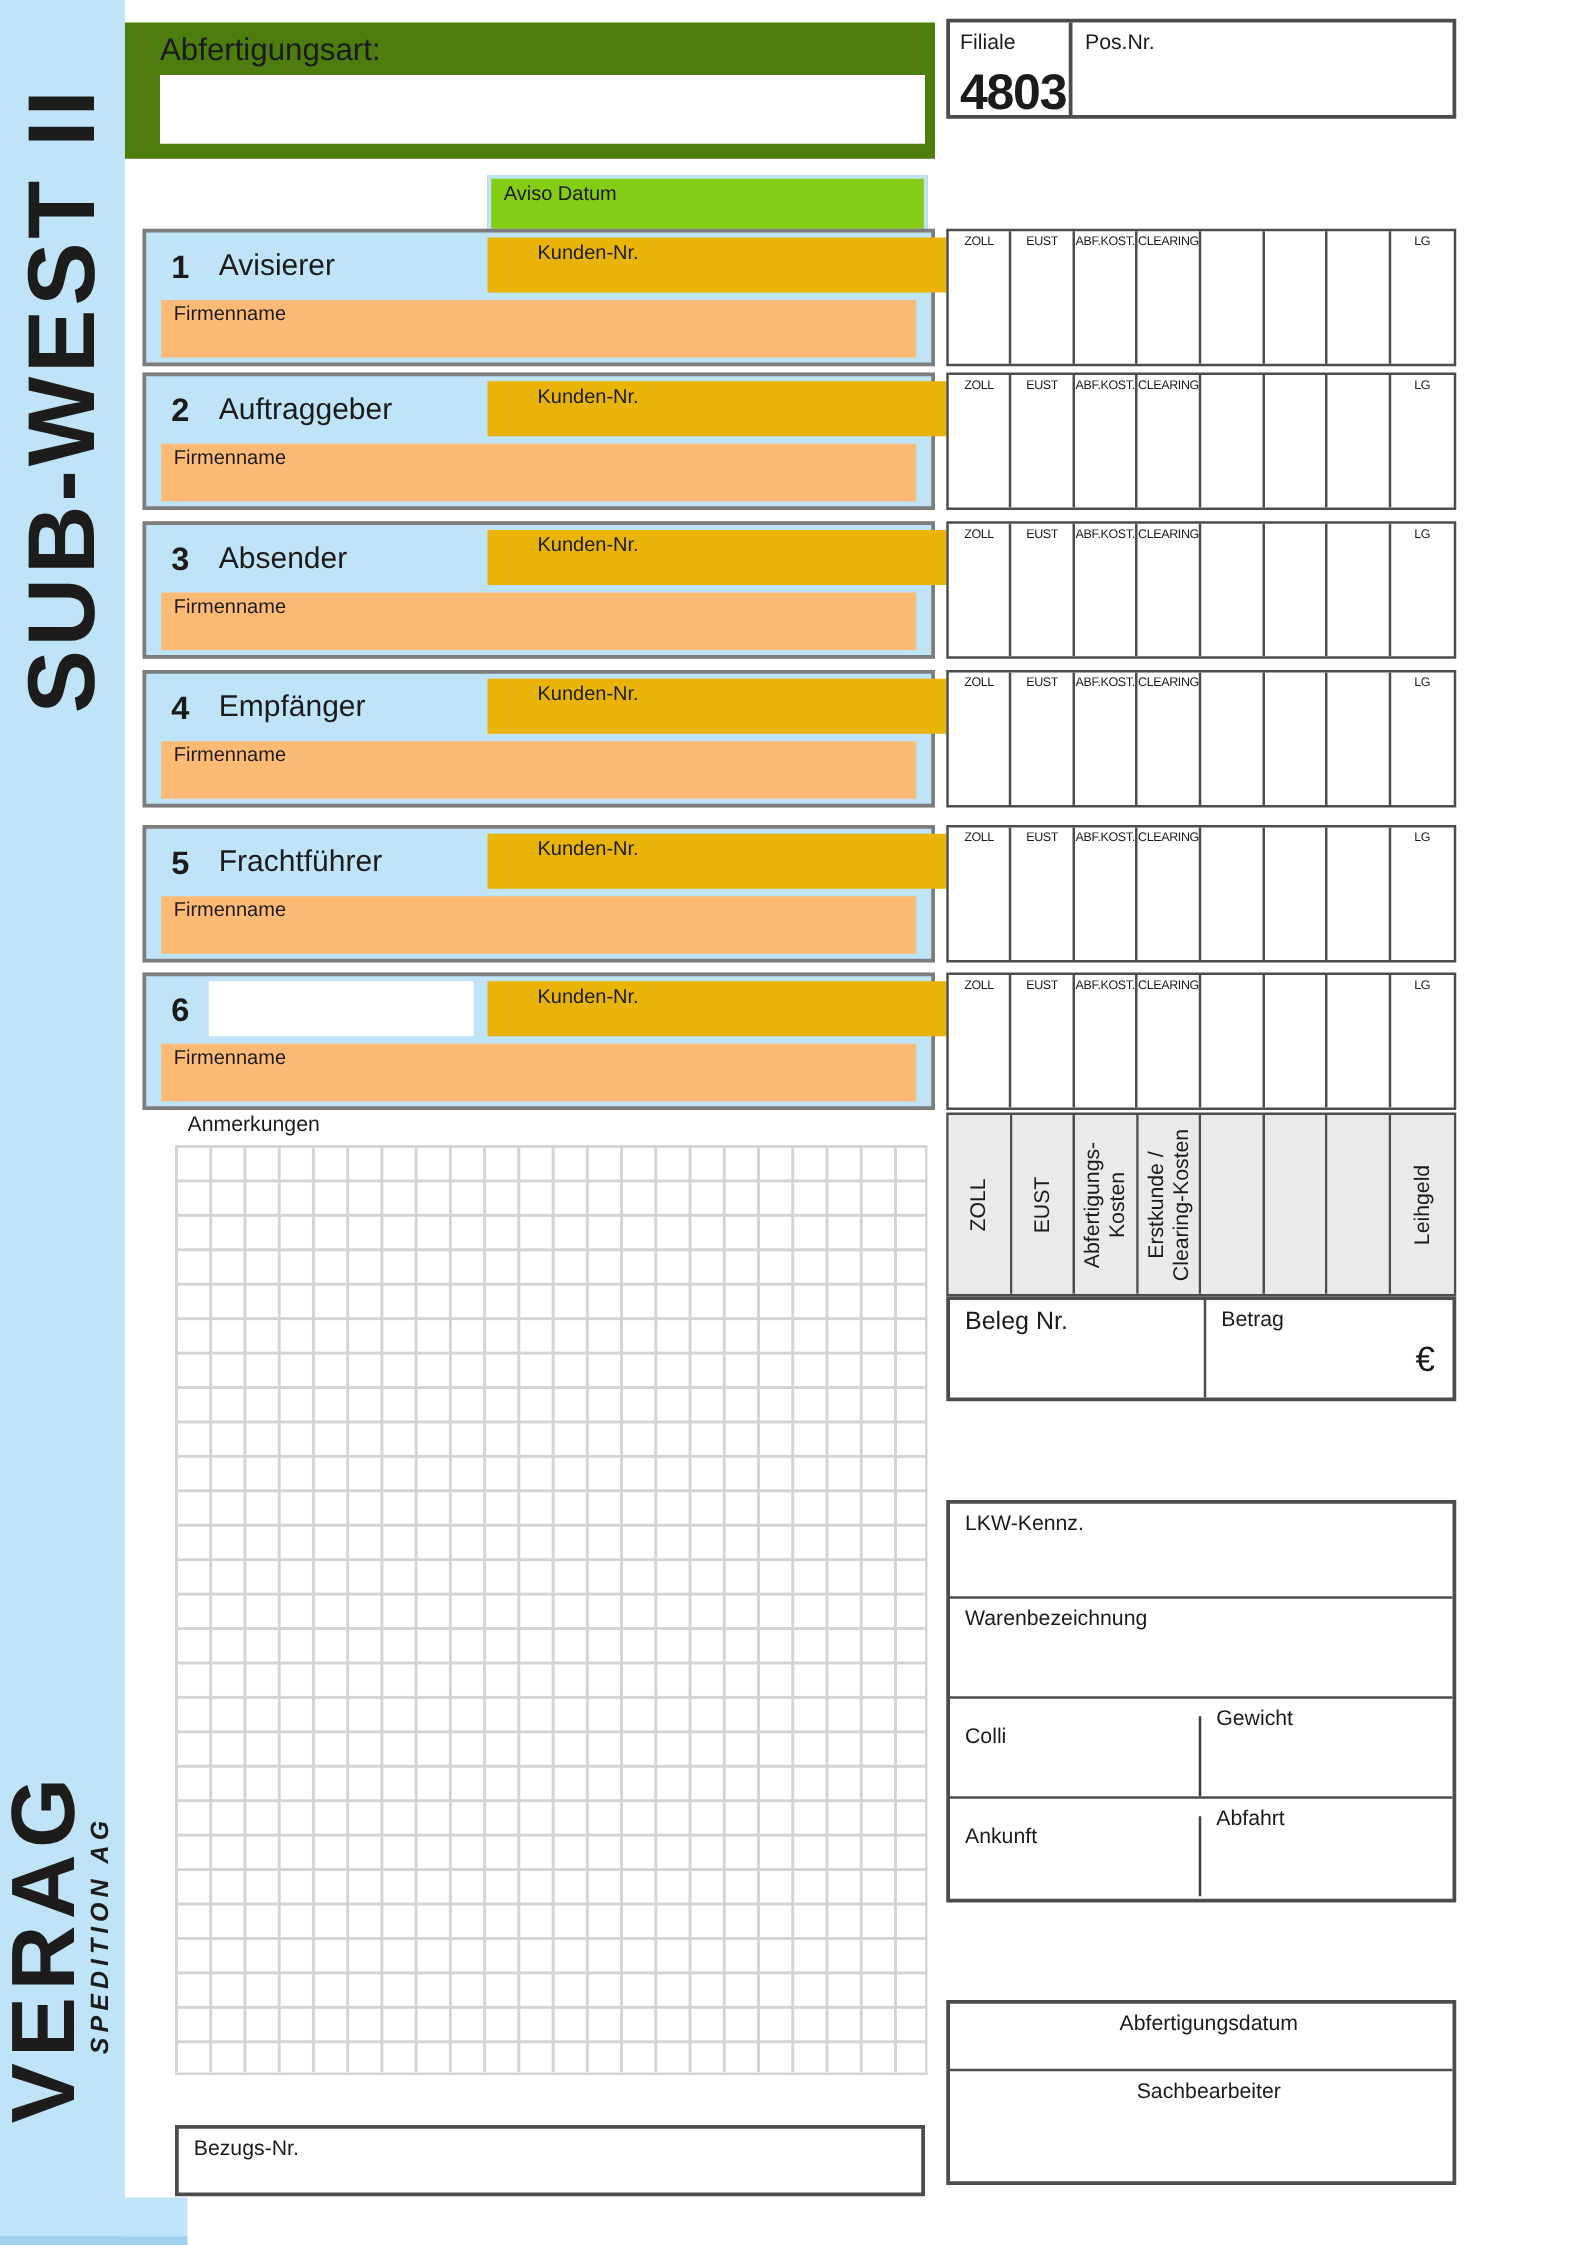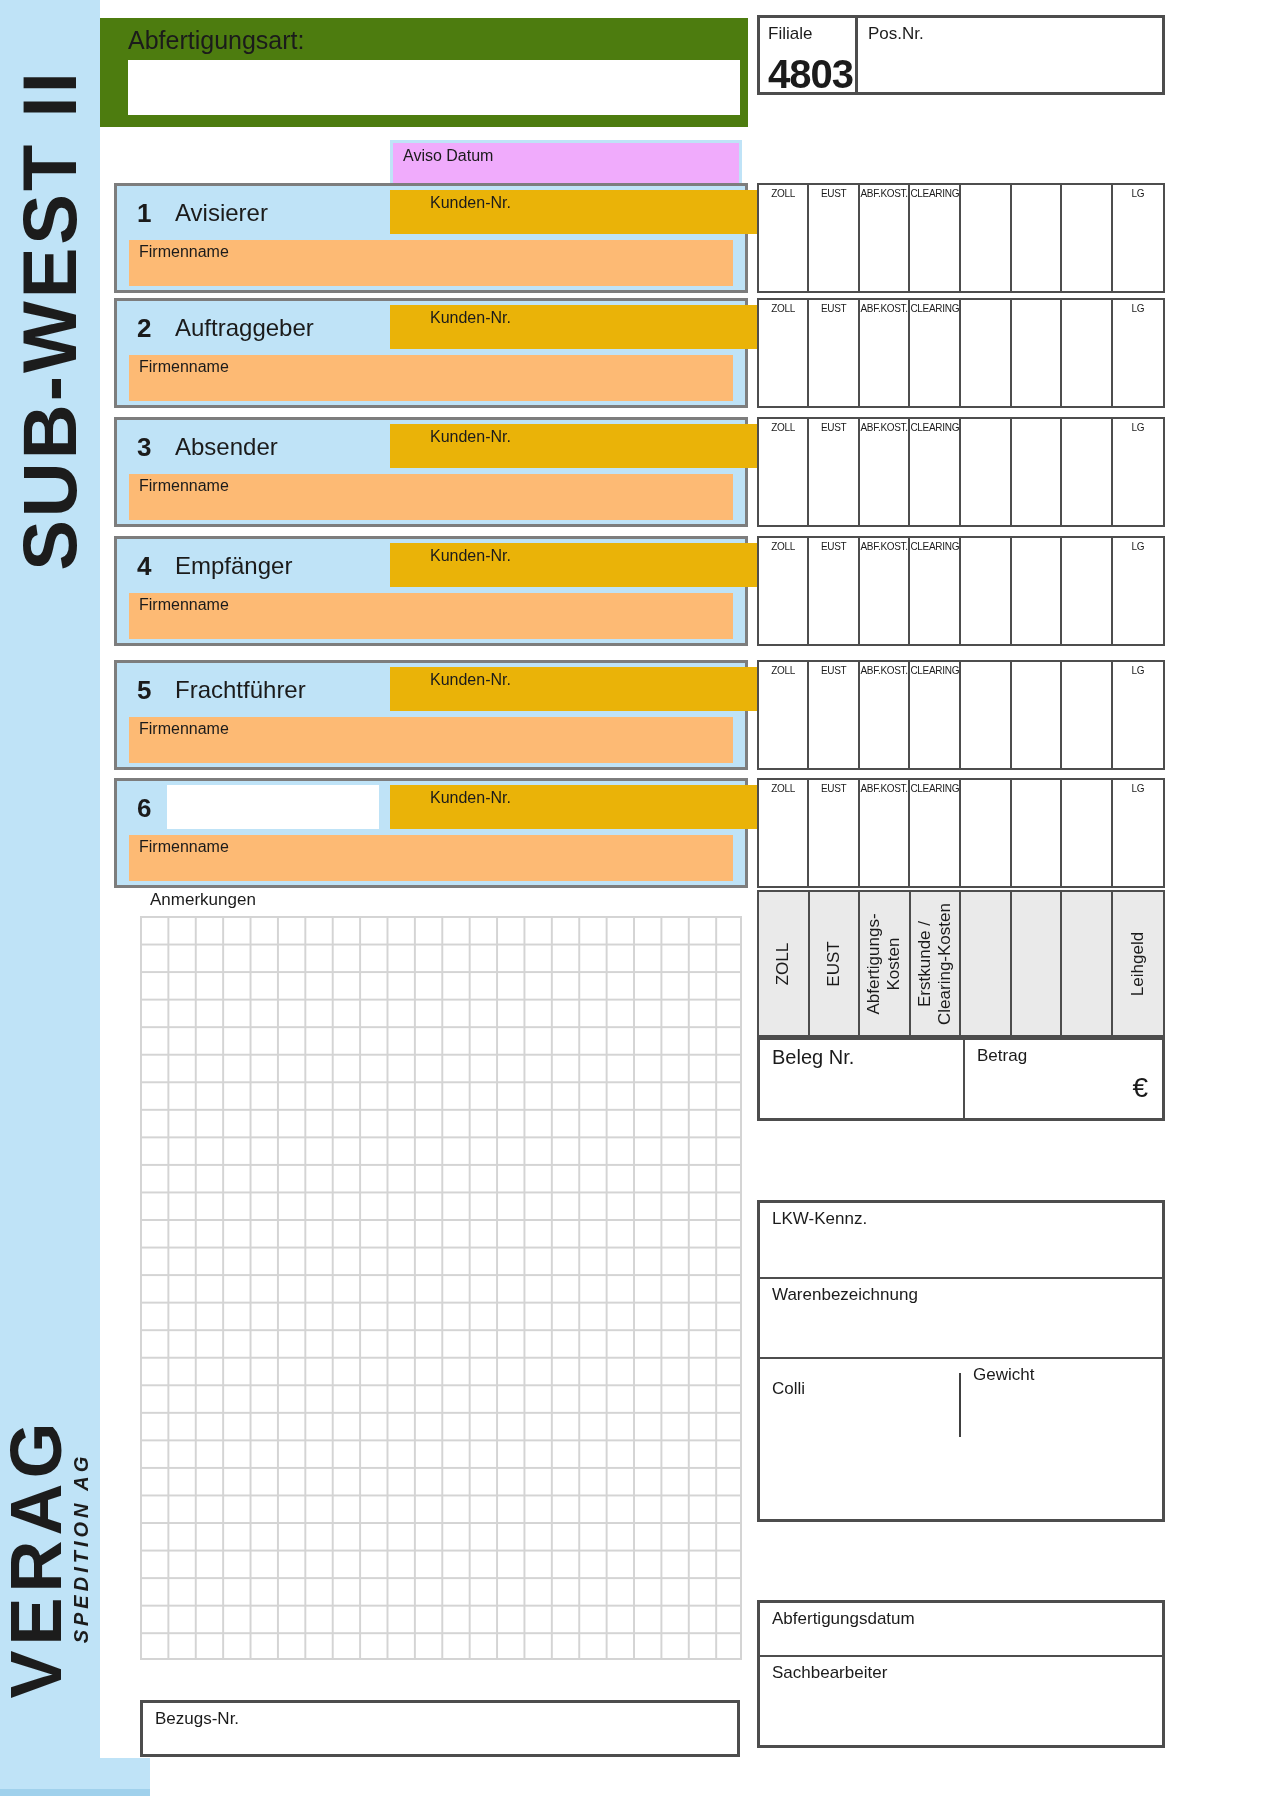--- a/index.html
+++ b/index.html
@@ -24,21 +24,21 @@
   .grey-panel .lbl{position:absolute;left:28px;top:8px;font-size:25px;}
   .grey-input{position:absolute;left:28px;top:42px;width:612px;height:55px;background:#fff;}
   .filiale-box{left:757px;top:15px;width:408px;height:80px;border:3px solid #4d4d4d;
                background:#fff;display:flex;box-sizing:border-box;}
   .filiale-cell{width:98px;border-right:3px solid #4d4d4d;padding:6px 0 0 8px;box-sizing:border-box;}
   .filiale-cell .flabel{font-size:17px;display:block;}
   .filiale-cell .fvalue{font-size:40px;font-weight:bold;letter-spacing:-1px;display:block;margin-top:8px;}
   .posnr-cell{flex:1;padding:6px 0 0 10px;font-size:17px;}
 
   
-  .aviso{left:390px;top:140px;width:352px;height:56px;background:#f0abfc;
+  .aviso{left:390px;top:140px;width:352px;height:56px;background:#84cc16;
          border:3px solid #bfe3f7;box-sizing:border-box;}
   .aviso .field-label{display:block;padding:4px 0 0 10px;font-size:16px;}
 
   
   .sec{left:114px;width:634px;height:110px;background:#bfe3f7;
        border:3px solid #7d7d7d;box-sizing:border-box;}
   .s1{top:183px;} .s2{top:298px;} .s3{top:417px;} .s4{top:536px;} .s5{top:660px;} .s6{top:778px;}
   .sec-num{position:absolute;left:20px;top:12px;font-size:26px;font-weight:bold;}
   .sec-label{position:absolute;left:58px;top:13px;font-size:24px;text-align:center;}
   .kunden{position:absolute;left:273px;top:4px;width:348px;height:44px;background:#eab308;padding-left:30px;}
@@ -87,21 +87,21 @@
   .lkw-row{border-bottom:2px solid #4d4d4d;box-sizing:border-box;}
   .row-lkw{height:76px;} .row-waren{height:80px;}
   .row-split{height:80px;display:flex;}
   .row-split:last-child,.row-last{border-bottom:none;height:78px;display:flex;}
   .cell-l{width:50%;border-right:2px solid #404040;box-sizing:border-box;margin-top:14px;}
   .cell-r{flex:1;}
   .cell-pad{display:block;padding:6px 0 0 12px;font-size:17px;}
 
   
   .proc-group{left:757px;top:1600px;width:408px;height:148px;border:3px solid #4d4d4d;
-              box-sizing:border-box;background:#fff;}
+              box-sizing:border-box;background:#fff;text-align:center;}
   .proc-row1{height:54px;border-bottom:2px solid #4d4d4d;box-sizing:border-box;}
   .proc-row2{height:96px;}
 
   
   .bezug{left:140px;top:1700px;width:600px;height:57px;border:3px solid #4d4d4d;
          box-sizing:border-box;background:#fff;}
 </style>
 </head>
 <body>
 
@@ -413,20 +413,28 @@
       <span class="cell-pad">Warenbezeichnung</span>
     </div>
     <div class="lkw-row row-split">
       <div class="cell-l">
         <span class="cell-pad">Colli</span>
       </div>
       <div class="cell-r">
         <span class="cell-pad">Gewicht</span>
       </div>
     </div>
+    <div class="row-last">
+      <div class="cell-l">
+        <span class="cell-pad">Ankunft</span>
+      </div>
+      <div class="cell-r">
+        <span class="cell-pad">Abfahrt</span>
+      </div>
+    </div>
   </div>
 
   <div class="abs proc-group">
     <div class="proc-row1">
       <span class="cell-pad">Abfertigungsdatum</span>
     </div>
     <div class="proc-row2">
       <span class="cell-pad">Sachbearbeiter</span>
     </div>
   </div>

